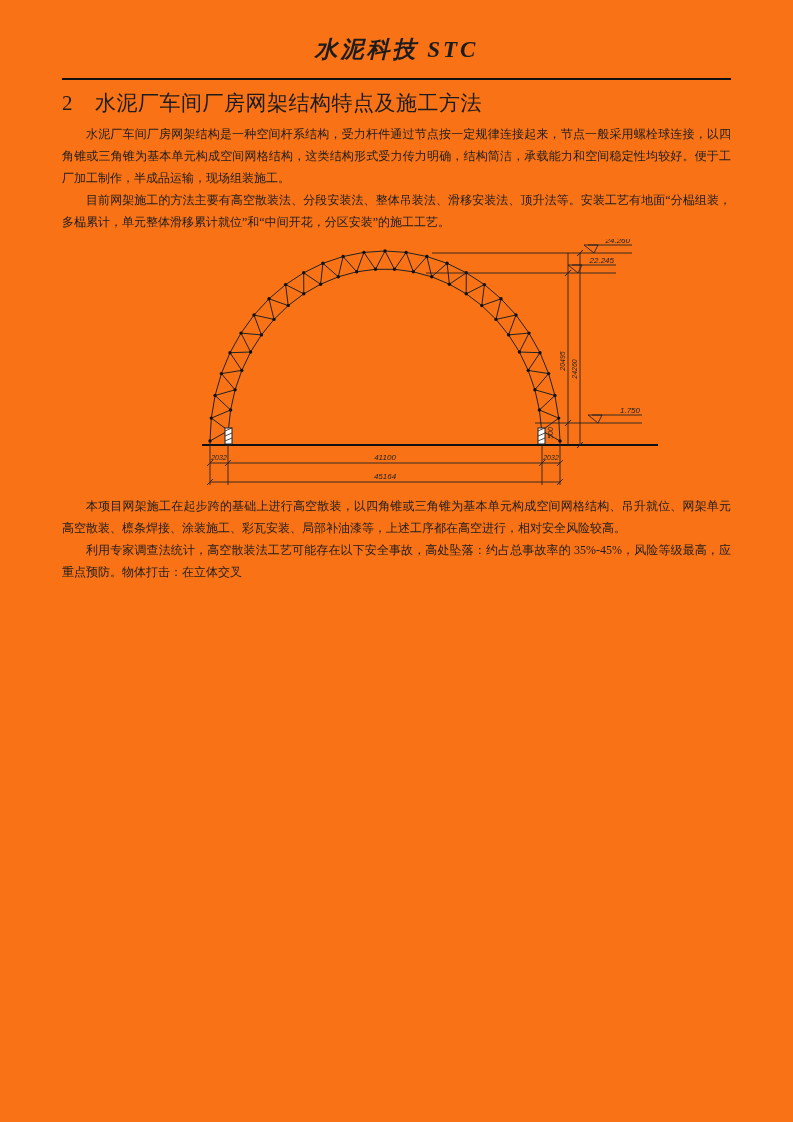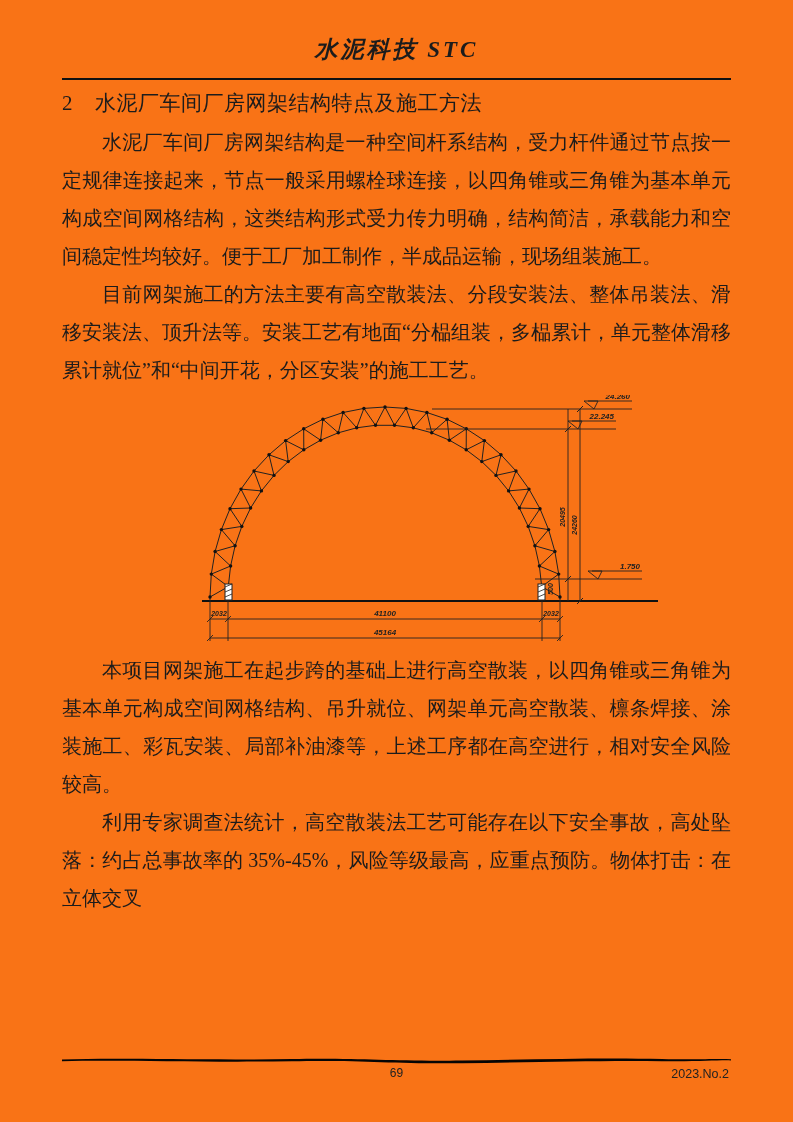--- a/index.html
+++ b/index.html
@@ -30,30 +30,29 @@
   .sec-heading {
     font-size:21px;
     font-weight:normal;
     margin-top:9px;
     margin-bottom:6px;
     letter-spacing:0.5px;
     font-family:"Liberation Sans","DejaVu Sans",sans-serif;
   }
   .sec-heading .sec-num { display:inline-block; margin-right:22px; font-family:"Liberation Serif",serif; }
   .para {
-    font-size:20px;
-    line-height:38px;
+    font-size:12px;
+    line-height:22px;
     text-align:justify;
     text-indent:2em;
   }
   .figure-wrap {
     margin:6px 0 4px 118px;
     width:490px;
     height:252px;
-    font-weight:bold;
   }
   .figure-wrap svg { display:block; }
   svg text {
     font-family:"Liberation Sans","DejaVu Sans",sans-serif;
     fill:#222;
   }
   .dim-label { font-size:8px; font-style:italic; }
   .dim-label-sm { font-size:7px; font-style:italic; }
   .footer {
     position:absolute;
@@ -244,23 +243,13 @@
     </div>
 
 
 
     <p class="para">本项目网架施工在起步跨的基础上进行高空散装，以四角锥或三角锥为基本单元构成空间网格结构、吊升就位、网架单元高空散装、檩条焊接、涂装施工、彩瓦安装、局部补油漆等，上述工序都在高空进行，相对安全风险较高。</p>
 
     <p class="para">利用专家调查法统计，高空散装法工艺可能存在以下安全事故，高处坠落：约占总事故率的 35%-45%，风险等级最高，应重点预防。物体打击：在立体交叉</p>
 
   </div>
 
-  <div class="footer">
-    <svg class="footer-line-svg" viewBox="0 0 669 8" preserveAspectRatio="none">
-      <path d="M0 3.5 C 60 1.5, 140 4.5, 230 3 C 300 1.8, 330 5.5, 400 4.5 C 470 3.5, 540 1.5, 600 3 C 635 3.8, 655 2.5, 669 3.2
-               L 669 4.4 C 655 4.0, 635 5.8, 600 5.2 C 540 4.2, 470 6.5, 400 7.2 C 330 8.0, 300 3.8, 230 5.2 C 140 6.8, 60 3.5, 0 5.2 Z" fill="#050505"></path>
-    </svg>
-    <div class="footer-row">
-      <span class="page-number">69</span>
-      <span class="issue-number">2023.No.2</span>
-    </div>
-  </div>
 </div>
 
 </body></html>

